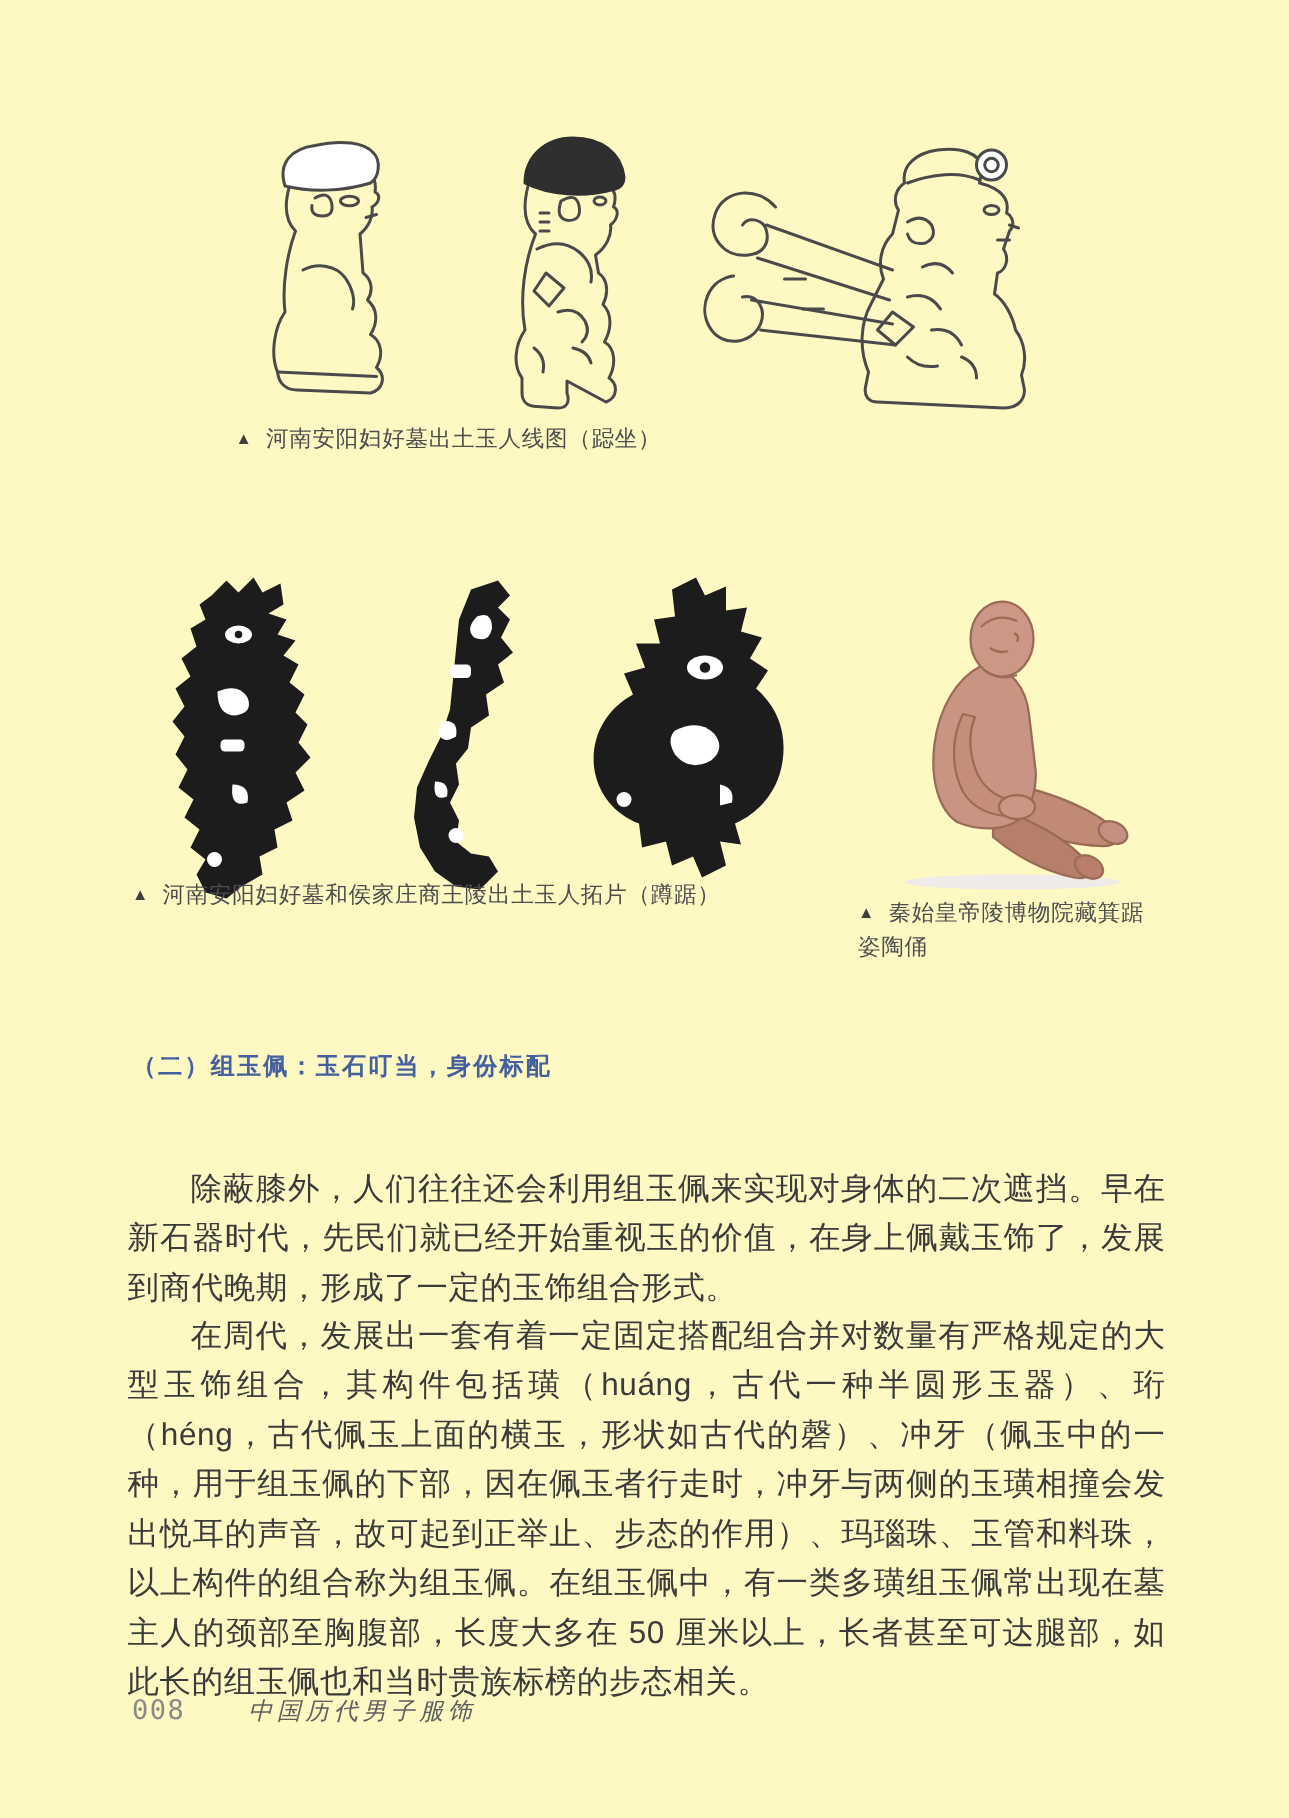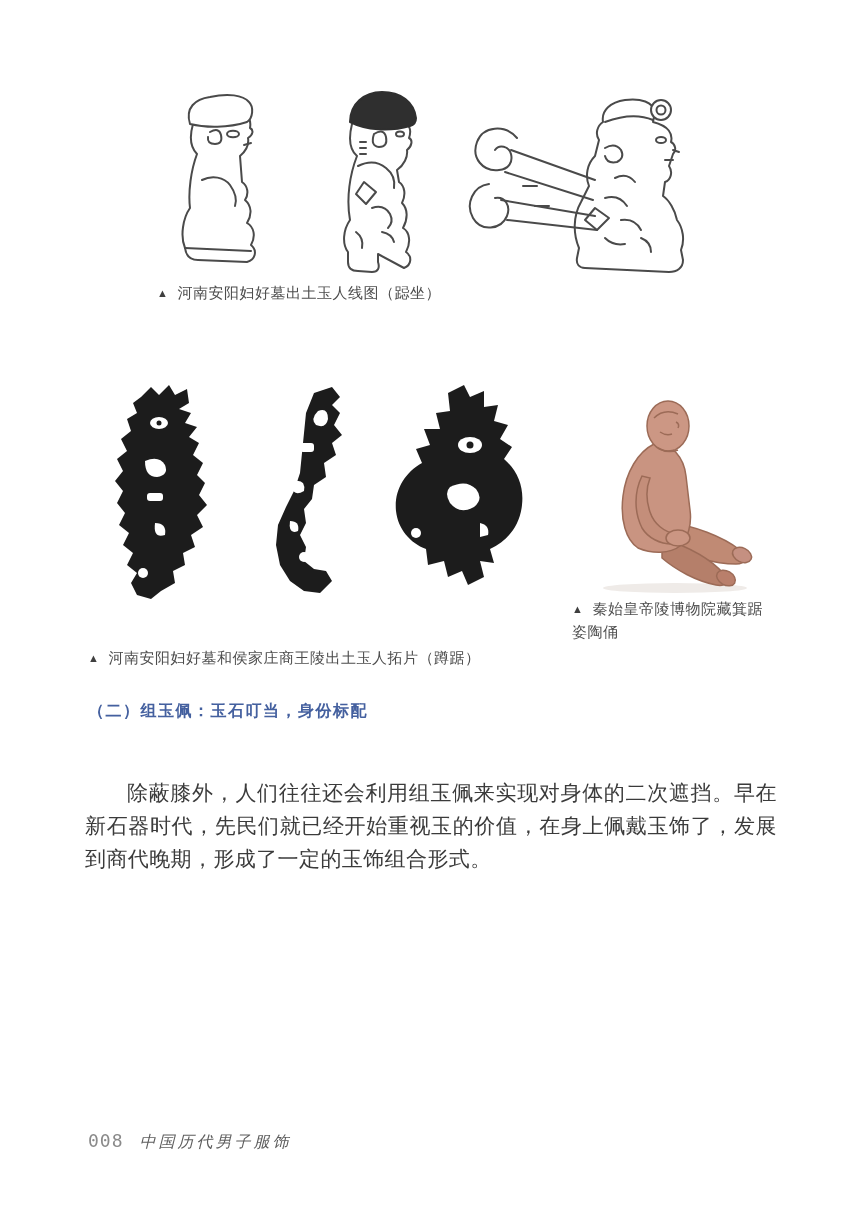--- a/index.html
+++ b/index.html
@@ -1,20 +1,20 @@
 <!DOCTYPE html>
 <html><head>
 <meta charset="utf-8">
 <style>
   html,body{margin:0;padding:0;background:#e9e9e9;}
   .page{
     position:relative;
     width:859px;height:1212px;
     margin:0 auto;
-    background:#ffffff;
+    background:#fef9c3;
     font-family:"Liberation Sans","DejaVu Sans",sans-serif;
     overflow:hidden;
   }
   .abs{position:absolute;}
   .caption{
     font-size:15px;
     color:#4d4d4d;
     letter-spacing:0.5px;
     line-height:21px;
   }
@@ -40,21 +40,21 @@
     letter-spacing:0.4px;
     margin:0;
   }
   .sub-heading{
     font-size:20px;
     font-weight:bold;
     color:#2c2c2c;
     letter-spacing:0.5px;
   }
   .footer{
-    display:flex;align-items:baseline;gap:16px;text-align:right;
+    display:flex;align-items:baseline;gap:42px;text-align:right;
   }
   .footer .page-num{
     font-size:18px;color:#8a8a8a;letter-spacing:1px;
     font-family:"DejaVu Sans Mono",monospace;
   }
   .footer .book-title{
     font-size:16px;color:#5e5e5e;letter-spacing:3px;
     font-family:Liberation Serif, serif;
     font-style:italic;
   }
@@ -174,32 +174,33 @@
         <ellipse cx="98" cy="146" rx="12" ry="8" fill="#cb9683"></ellipse>
         <ellipse cx="88" cy="34" rx="21" ry="25" fill="#cc9784"></ellipse>
         <path d="M74,26 q10,-10 24,-4" fill="none"></path>
         <path d="M80,40 q6,4 12,2" fill="none"></path>
         <path d="M96,30 q4,2 2,6" fill="none"></path>
         <path d="M78,56 q10,6 20,2" fill="none"></path>
       </g>
     </svg>
   </div>
 
-  <div class="abs caption" style="left:88px;top:647px;">
+  <div class="abs caption" style="left:88px;top:586px;">
     <span class="marker">▲</span><span>河南安阳妇好墓和侯家庄商王陵出土玉人拓片（蹲踞）</span>
   </div>
 
   <div class="abs caption" style="left:572px;top:598px;width:200px;">
     <span class="marker">▲</span><span>秦始皇帝陵博物院藏箕踞姿陶俑</span>
   </div>
 
   <div class="abs section-heading" style="left:88px;top:701px;">（二）组玉佩：玉石叮当，身份标配</div>
 
   <p class="abs body-para" style="left:85px;top:745px;margin-top:31px;">除蔽膝外，人们往往还会利用组玉佩来实现对身体的二次遮挡。早在新石器时代，先民们就已经开始重视玉的价值，在身上佩戴玉饰了，发展到商代晚期，形成了一定的玉饰组合形式。</p>
 
 
+  <p class="abs body-para" style="left:85px;top:874px;">在周代，发展出一套有着一定固定搭配组合并对数量有严格规定的大型玉饰组合，其构件包括璜（huáng，古代一种半圆形玉器）、珩（héng，古代佩玉上面的横玉，形状如古代的磬）、冲牙（佩玉中的一种，用于组玉佩的下部，因在佩玉者行走时，冲牙与两侧的玉璜相撞会发出悦耳的声音，故可起到正举止、步态的作用）、玛瑙珠、玉管和料珠，以上构件的组合称为组玉佩。在组玉佩中，有一类多璜组玉佩常出现在墓主人的颈部至胸腹部，长度大多在 50 厘米以上，长者甚至可达腿部，如此长的组玉佩也和当时贵族标榜的步态相关。</p>
 
   <div class="abs footer" style="left:88px;top:1130px;">
     <span class="page-num">008</span>
     <span class="book-title">中国历代男子服饰</span>
   </div>
 
 </div>
 
 </body></html>

